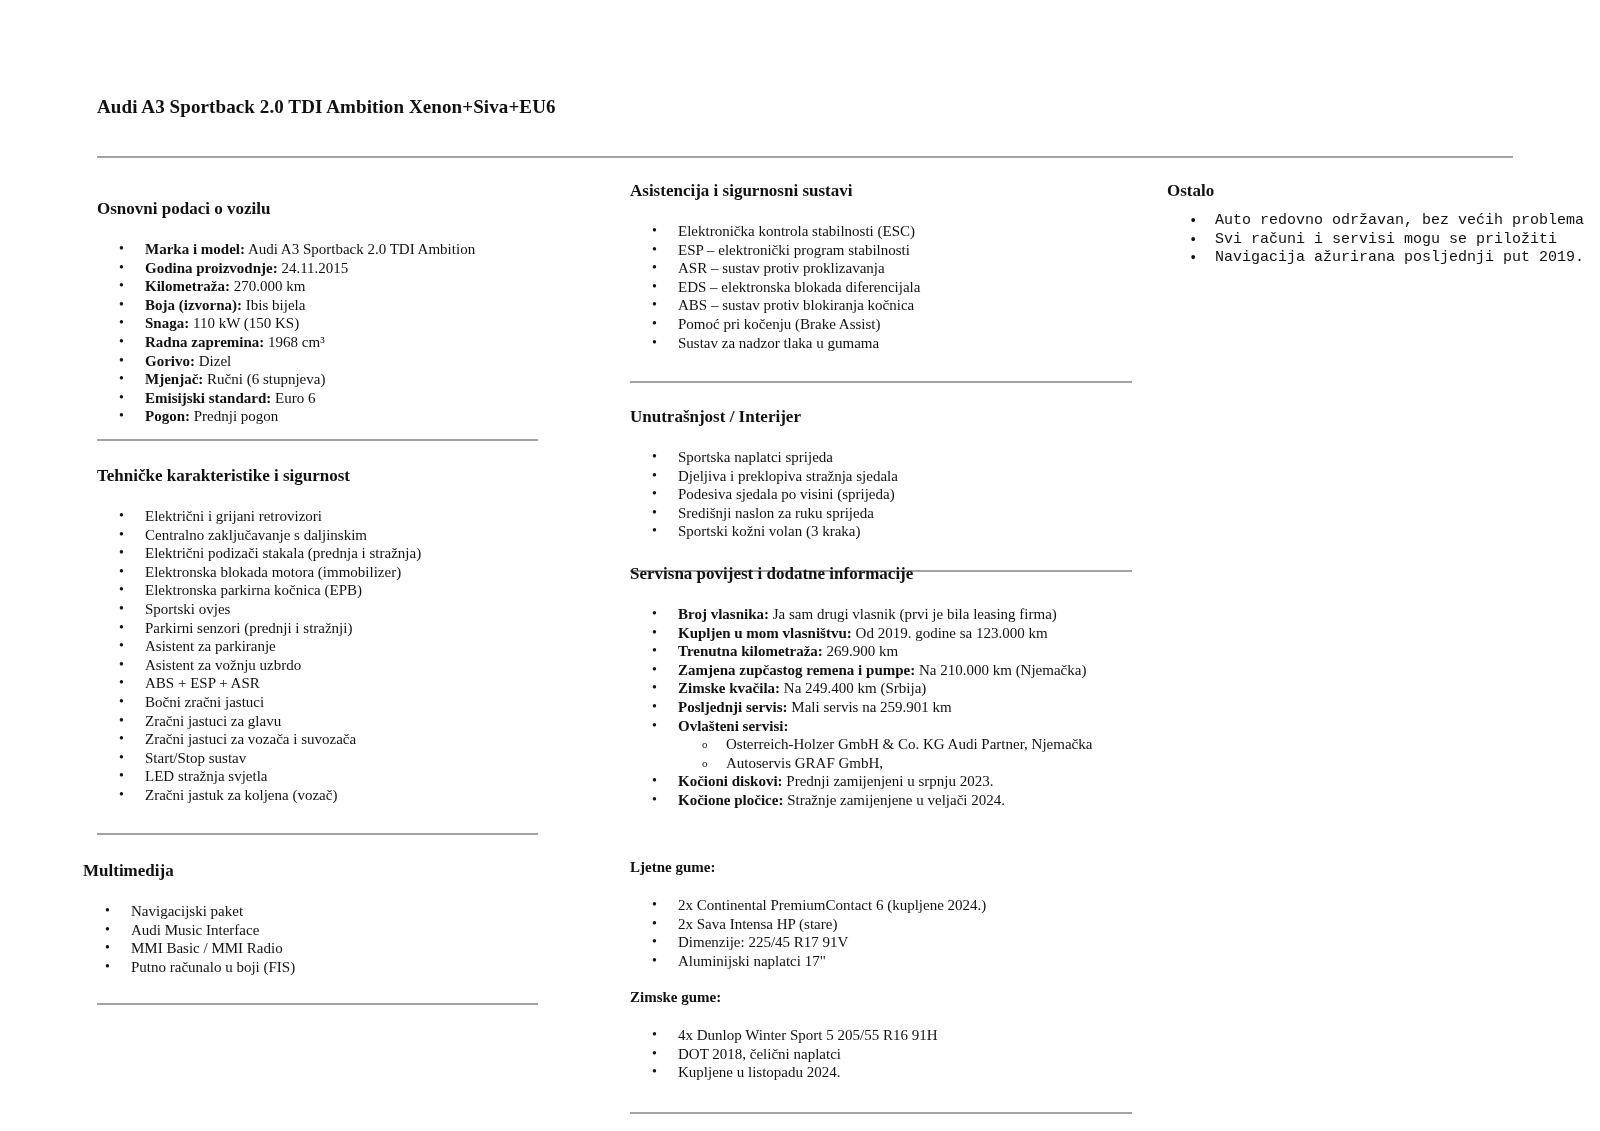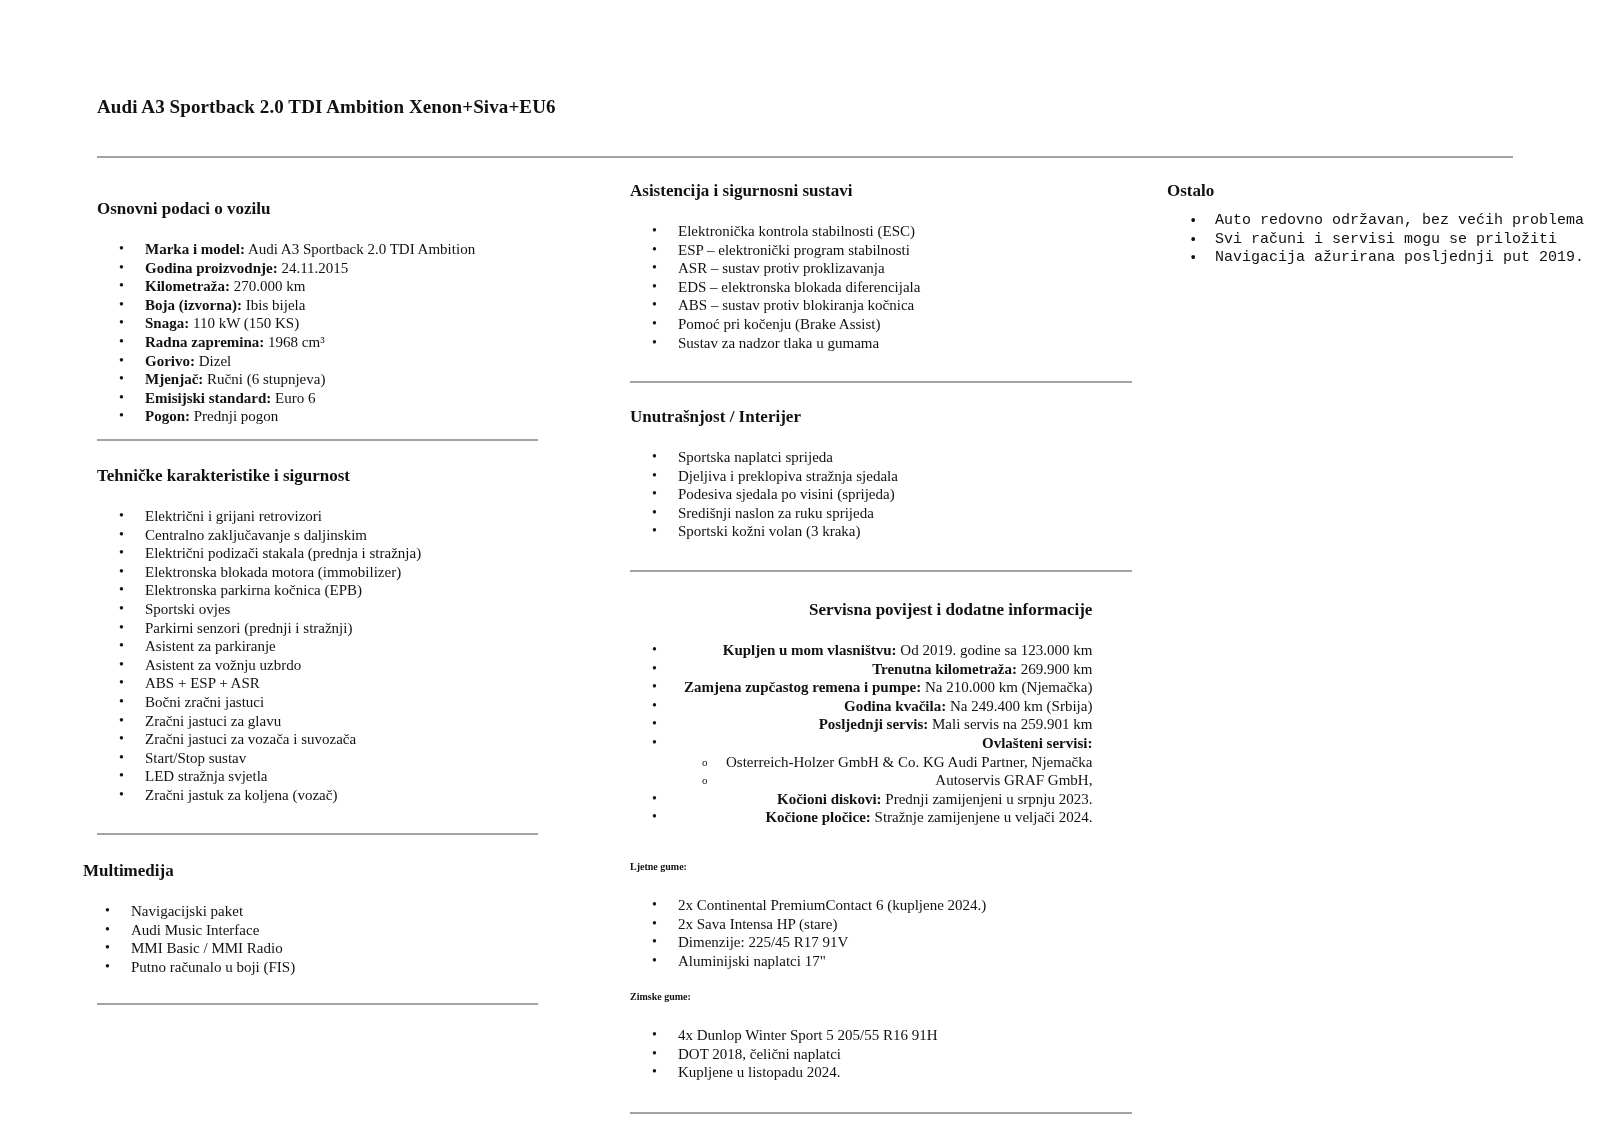--- a/index.html
+++ b/index.html
@@ -10,21 +10,21 @@
   .title {
     position: absolute; left: 97px; top: 96px;
     font-size: 19px; font-weight: bold; margin: 0; letter-spacing: 0.1px;
   }
   .hr { position: absolute; height: 2px; background: #a3a3a3; }
   .sec { position: absolute; }
   .sec h2 {
     font-size: 17px; font-weight: bold; margin: 0; line-height: 20px;
   }
   .sec h3 {
-    font-size: 10px; font-weight: bold; margin: 0; line-height: 18px;
+    font-size: 15px; font-weight: bold; margin: 0; line-height: 18px;
   }
   ul.list {
     list-style: none; margin: 0; padding: 0;
     font-size: 15px; line-height: 18.6px;
   }
   ul.list li { position: relative; padding-left: 48px; white-space: nowrap; }
   ul.list li::before {
     content: "\2022"; position: absolute; left: 22px; top: 0; font-size: 14px;
   }
   ul.sub { list-style: none; margin: 0; padding: 0; }
@@ -110,27 +110,28 @@
   <ul class="list" style="margin-top:21px;">
     <li>Sportska naplatci sprijeda</li>
     <li>Djeljiva i preklopiva stražnja sjedala</li>
     <li>Podesiva sjedala po visini (sprijeda)</li>
     <li>Središnji naslon za ruku sprijeda</li>
     <li>Sportski kožni volan (3 kraka)</li>
   </ul>
 </section>
 <div class="hr" style="left:630px; top:570px; width:502px;"></div>
 
-<section class="sec" style="left:630px; top:600px;text-align:right;">
+<section class="sec" style="left:630px; top:564px;">
   <h2>Servisna povijest i dodatne informacije</h2>
   <ul class="list" style="margin-top:21px;">
+    <li><b>Broj vlasnika:</b><span> Ja sam drugi vlasnik (prvi je bila leasing firma)</span></li>
     <li><b>Kupljen u mom vlasništvu:</b><span> Od 2019. godine sa 123.000 km</span></li>
     <li><b>Trenutna kilometraža:</b><span> 269.900 km</span></li>
     <li><b>Zamjena zupčastog remena i pumpe:</b><span> Na 210.000 km (Njemačka)</span></li>
-    <li><b>Godina kvačila:</b><span> Na 249.400 km (Srbija)</span></li>
+    <li><b>Zimske kvačila:</b><span> Na 249.400 km (Srbija)</span></li>
     <li><b>Posljednji servis:</b><span> Mali servis na 259.901 km</span></li>
     <li><b>Ovlašteni servisi:</b><span></span>
       <ul class="sub">
         <li>Osterreich-Holzer GmbH &amp; Co. KG Audi Partner, Njemačka</li>
         <li>Autoservis GRAF GmbH,</li>
       </ul>
     </li>
     <li><b>Kočioni diskovi:</b><span> Prednji zamijenjeni u srpnju 2023.</span></li>
     <li><b>Kočione pločice:</b><span> Stražnje zamijenjene u veljači 2024.</span></li>
   </ul>

